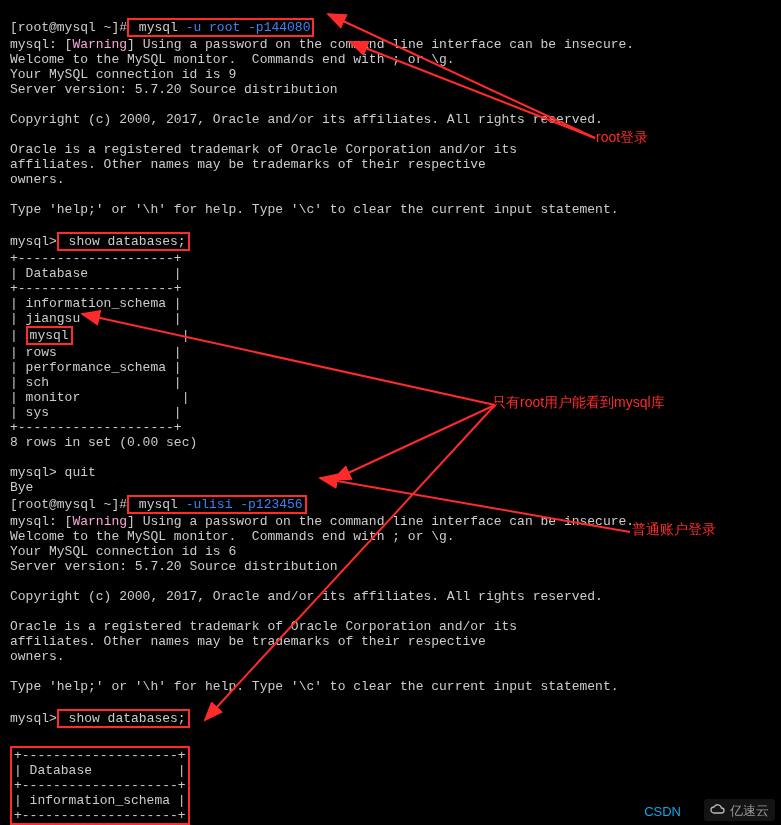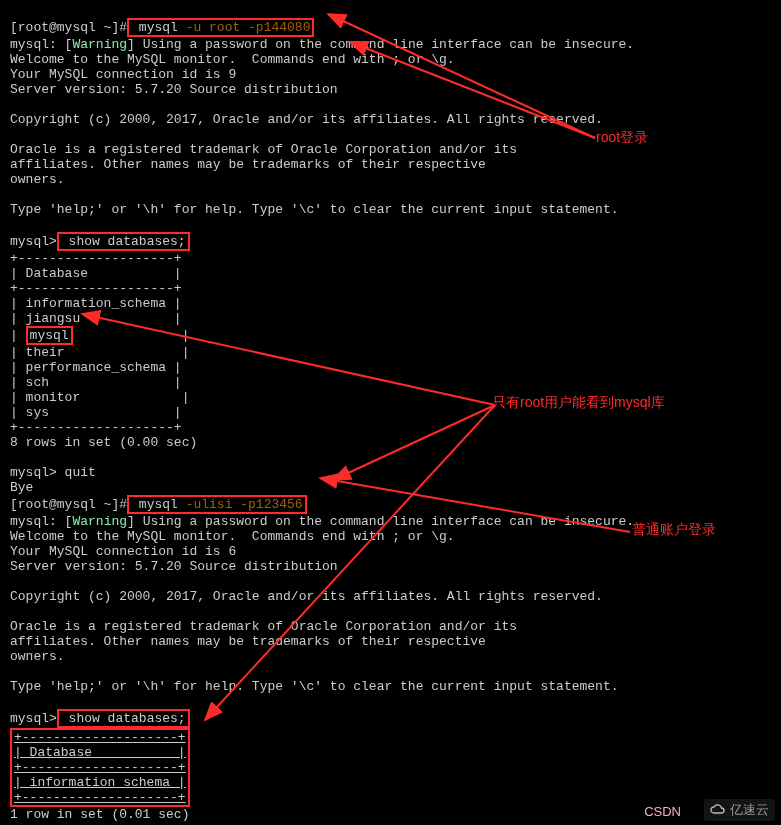--- a/index.html
+++ b/index.html
@@ -13,22 +13,22 @@
     width: 781px;
     height: 825px;
     position: relative;
     overflow: hidden;
   }
   .term {
     position: relative;
     padding: 3px 10px;
     white-space: pre;
   }
-  .green { color: #a16207; }
-  .orange { color: #86efac; margin-top: 36px; }
+  .green { color: #3b82f6; }
+  .orange { color: #f9a8d4; margin-top: 36px; }
   .boxed {
     border: 2px solid #ff2a2a;
     padding: 0 2px;
     display: inline-block;
     line-height: 15px;
   }
   .boxed-block {
     border: 2px solid #ff2a2a;
     display: inline-block;
     padding: 0 2px;
@@ -44,35 +44,35 @@
     color: #ff2a2a;
     font-family: "Microsoft YaHei", sans-serif;
     font-size: 14px;
     white-space: nowrap;
   }
   .watermark {
     position: absolute;
     bottom: 4px;
     right: 6px;
     color: #999;
-    font-family: Liberation Mono, monospace;
+    font-family: Liberation Serif, serif;
     font-size: 13px;
     display: flex;
     align-items: center;
     gap: 4px;
     background: rgba(255,255,255,0.08);
     padding: 3px 6px;
     border-radius: 3px;
     justify-content: space-between;
   }
   .watermark-text {
     position: absolute;
     bottom: 6px;
     right: 100px;
-    color: #f9a8d4;
+    color: #0ea5e9;
     font-family: sans-serif;
     font-size: 13px;
   }
 </style>
 </head>
 <body>
 
 <div class="term">
 <span>[root@mysql ~]#</span><span class="boxed"><span> mysql </span><span class="green">-u root -p144080</span></span>
 <span>mysql: [</span><span class="orange">Warning</span><span>] Using a password on the command line interface can be insecure.</span>
@@ -88,21 +88,21 @@
 
 <span>Type 'help;' or '\h' for help. Type '\c' to clear the current input statement.</span>
 
 <span>mysql&gt;</span><span class="boxed"><span> show databases;</span></span>
 <span>+--------------------+</span>
 <span>| Database           |</span>
 <span>+--------------------+</span>
 <span>| information_schema |</span>
 <span>| jiangsu            |</span>
 <span>| </span><span class="boxed"><span>mysql</span></span><span>              |</span>
-<span>| their               |</span>
+<span>| rows               |</span>
 <span>| performance_schema |</span>
 <span>| sch                |</span>
 <span>| monitor             |</span>
 <span>| sys                |</span>
 <span>+--------------------+</span>
 <span>8 rows in set (0.00 sec)</span>
 
 <span>mysql&gt;</span><span> quit</span>
 <span>Bye</span>
 <span>[root@mysql ~]#</span><span class="boxed"><span> mysql </span><span class="green">-ulisi -p123456</span></span>
@@ -113,21 +113,21 @@
 
 <span>Copyright (c) 2000, 2017, Oracle and/or its affiliates. All rights reserved.</span>
 
 <span>Oracle is a registered trademark of Oracle Corporation and/or its</span>
 <span>affiliates. Other names may be trademarks of their respective</span>
 <span>owners.</span>
 
 <span>Type 'help;' or '\h' for help. Type '\c' to clear the current input statement.</span>
 
 <span>mysql&gt;</span><span class="boxed"><span> show databases;</span></span>
-<span class="boxed-block" style="margin-top:0;text-decoration:underline;"><span>+--------------------+</span>
+<span class="boxed-block" style="margin-top:18px;"><span>+--------------------+</span>
 <span>| Database           |</span>
 <span>+--------------------+</span>
 <span>| information_schema |</span>
 <span>+--------------------+</span></span>
 <span>1 row in set (0.01 sec)</span>
 
  
 </div>
 
 <svg class="annot" width="781" height="825">

